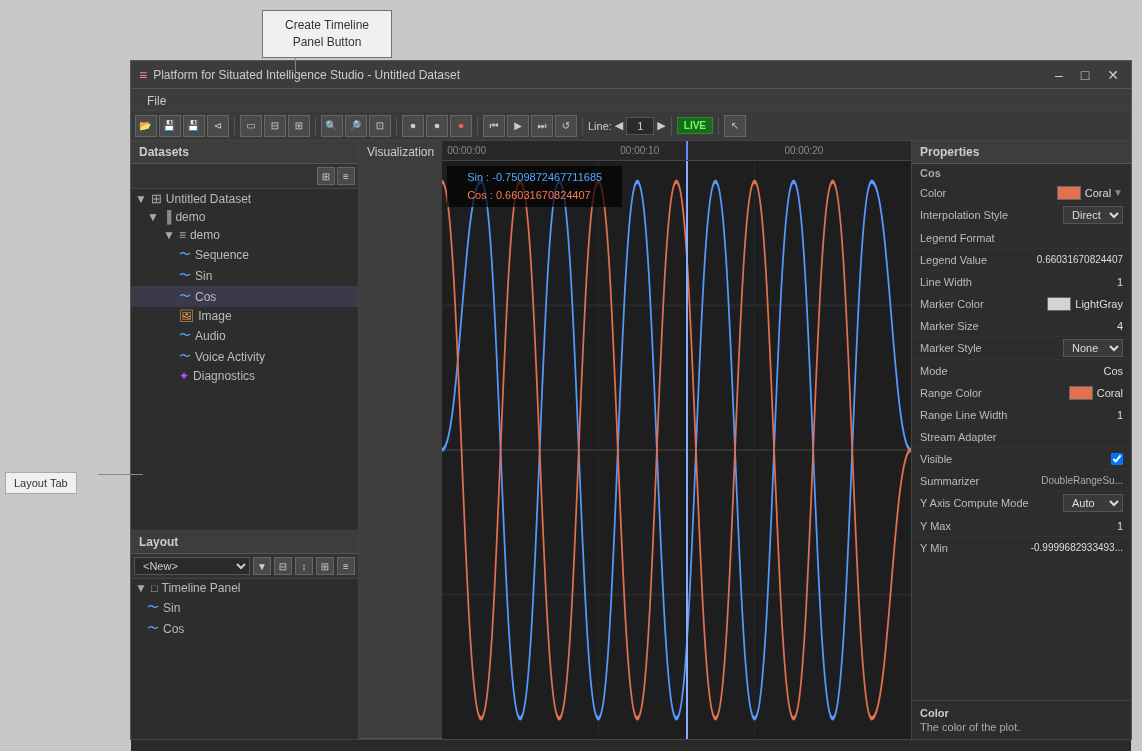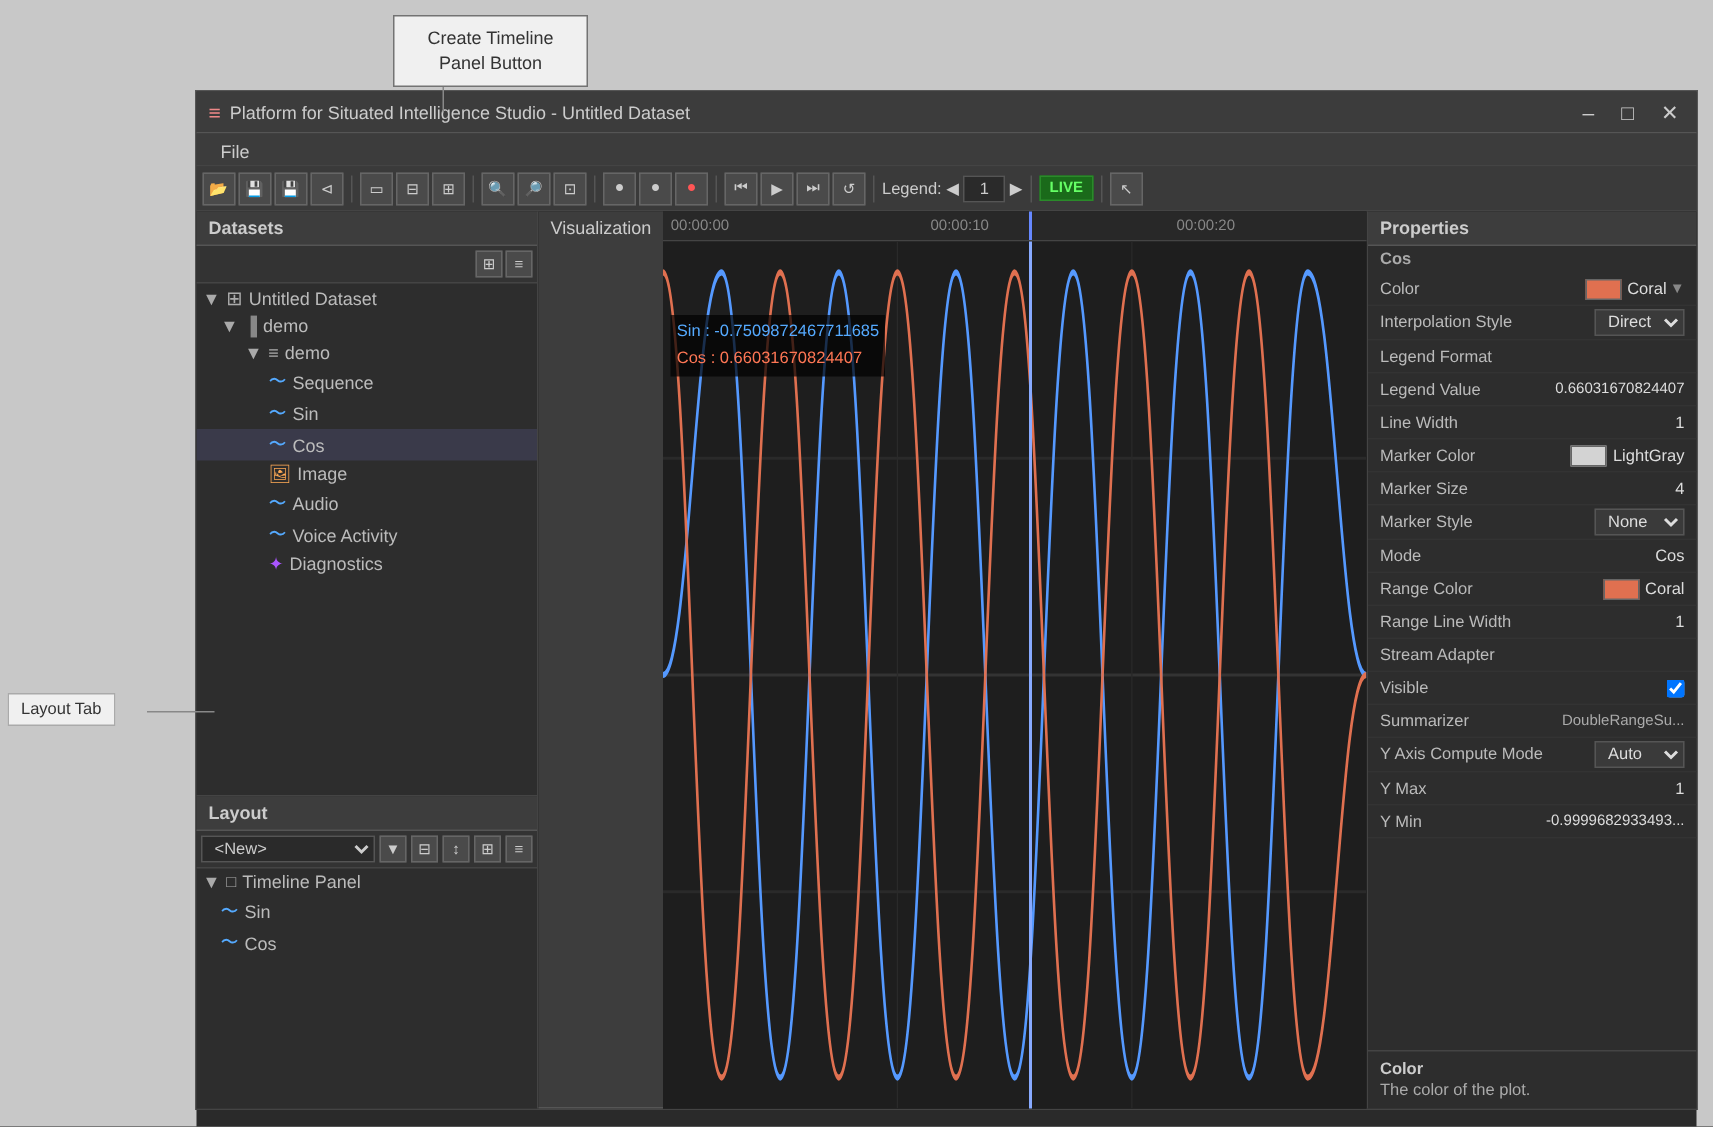--- a/index.html
+++ b/index.html
@@ -264,25 +264,24 @@
       flex: 1;
       position: relative;
       background: #1e1e1e;
     }
 
     .chart-overlay {
       position: absolute;
       top: 5px;
       left: 5px;
       background: rgba(0,0,0,0.7);
-      padding: 3px 4px;
+      padding: 3px 20px;
       font-size: 11px;
       line-height: 1.6;
       z-index: 10;
-      margin-top: 44px;
     }
     .sin-label { color: #5af; }
     .cos-label { color: #f75; }
 
     .playhead {
       position: absolute;
       top: 0;
       width: 2px;
       background: #88aaff;
       height: 100%;
@@ -401,21 +400,21 @@
 </head>
 <body>
 
 <div class="callout-box" style="top:10px; left:262px; width:130px;">
   <span>Create Timeline
 Panel Button</span>
 </div>
 
 <div style="position:absolute; top:55px; left:295px; width:1px; height:20px; border-left:1px solid #888; z-index:99;"></div>
 
-<div class="callout-label" style="top:462px; left:5px;">
+<div class="callout-label" style="top:472px; left:5px;">
   <span>Layout Tab</span>
 </div>
 <div style="position:absolute; top:474px; left:98px; width:45px; height:1px; border-top:1px solid #888; z-index:99;"></div>
 
 <div class="app-window">
 
   <div class="title-bar">
     <div class="title-bar-left">
       <span class="title-bar-icon">≡</span>
       <span>Platform for Situated Intelligence Studio - Untitled Dataset</span>
@@ -454,21 +453,21 @@
     <div class="toolbar-btn" style="color:#f55;">⏺</div>
     <div class="toolbar-separator"></div>
 
     <div class="toolbar-btn">⏮</div>
     <div class="toolbar-btn">▶</div>
     <div class="toolbar-btn">⏭</div>
     <div class="toolbar-btn">↺</div>
     <div class="toolbar-separator"></div>
 
     <div class="toolbar-speed">
-      <span>Legend:</span>
+      <span>Line:</span>
       <span style="cursor:pointer;">◀</span>
       <input class="toolbar-speed-box" value="1" readonly="" style="">
       <span style="cursor:pointer;">▶</span>
     </div>
     <div class="toolbar-separator"></div>
     <div class="toolbar-live">LIVE</div>
     <div class="toolbar-separator"></div>
     <div class="toolbar-btn">↖</div>
   </div>
 

